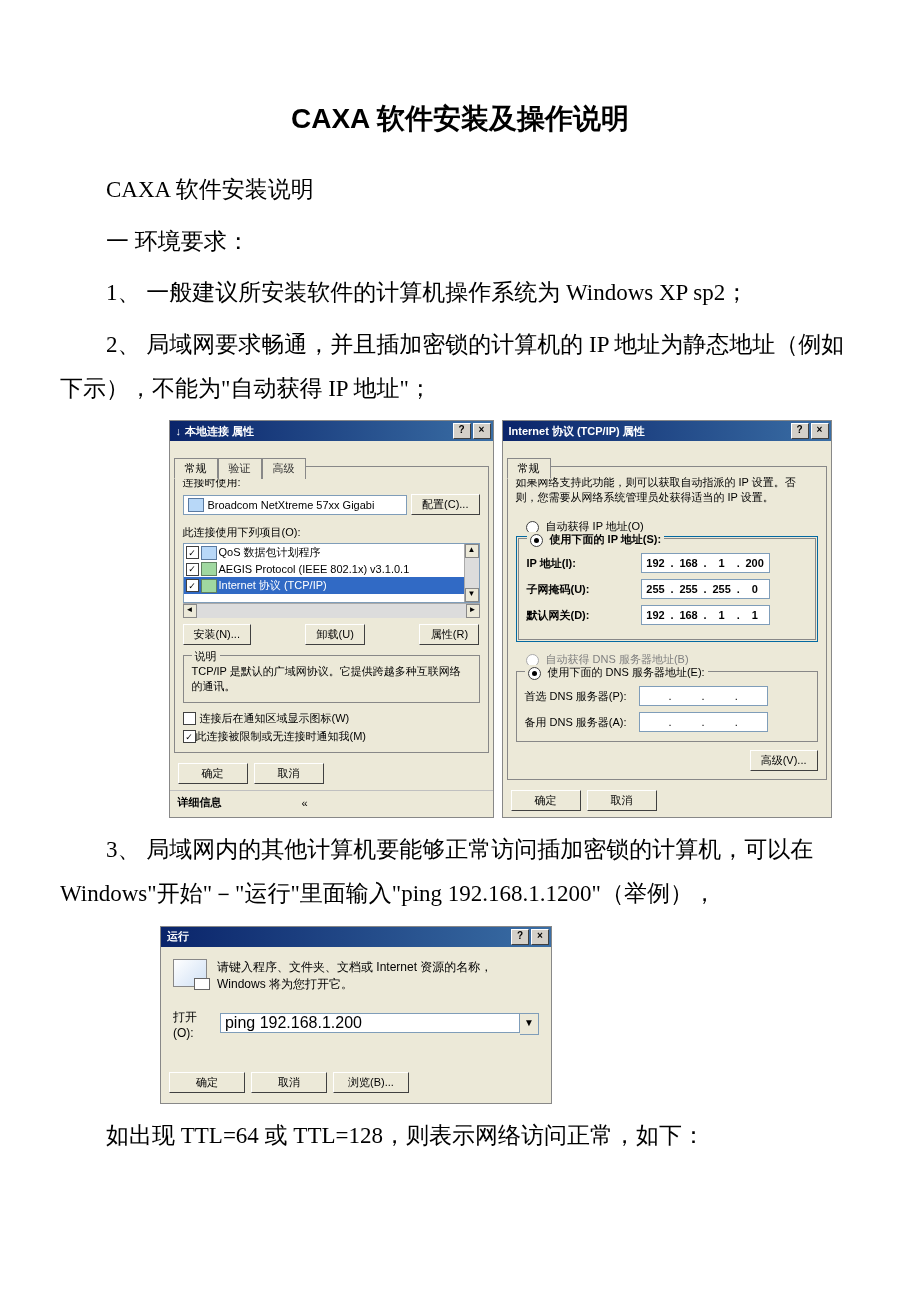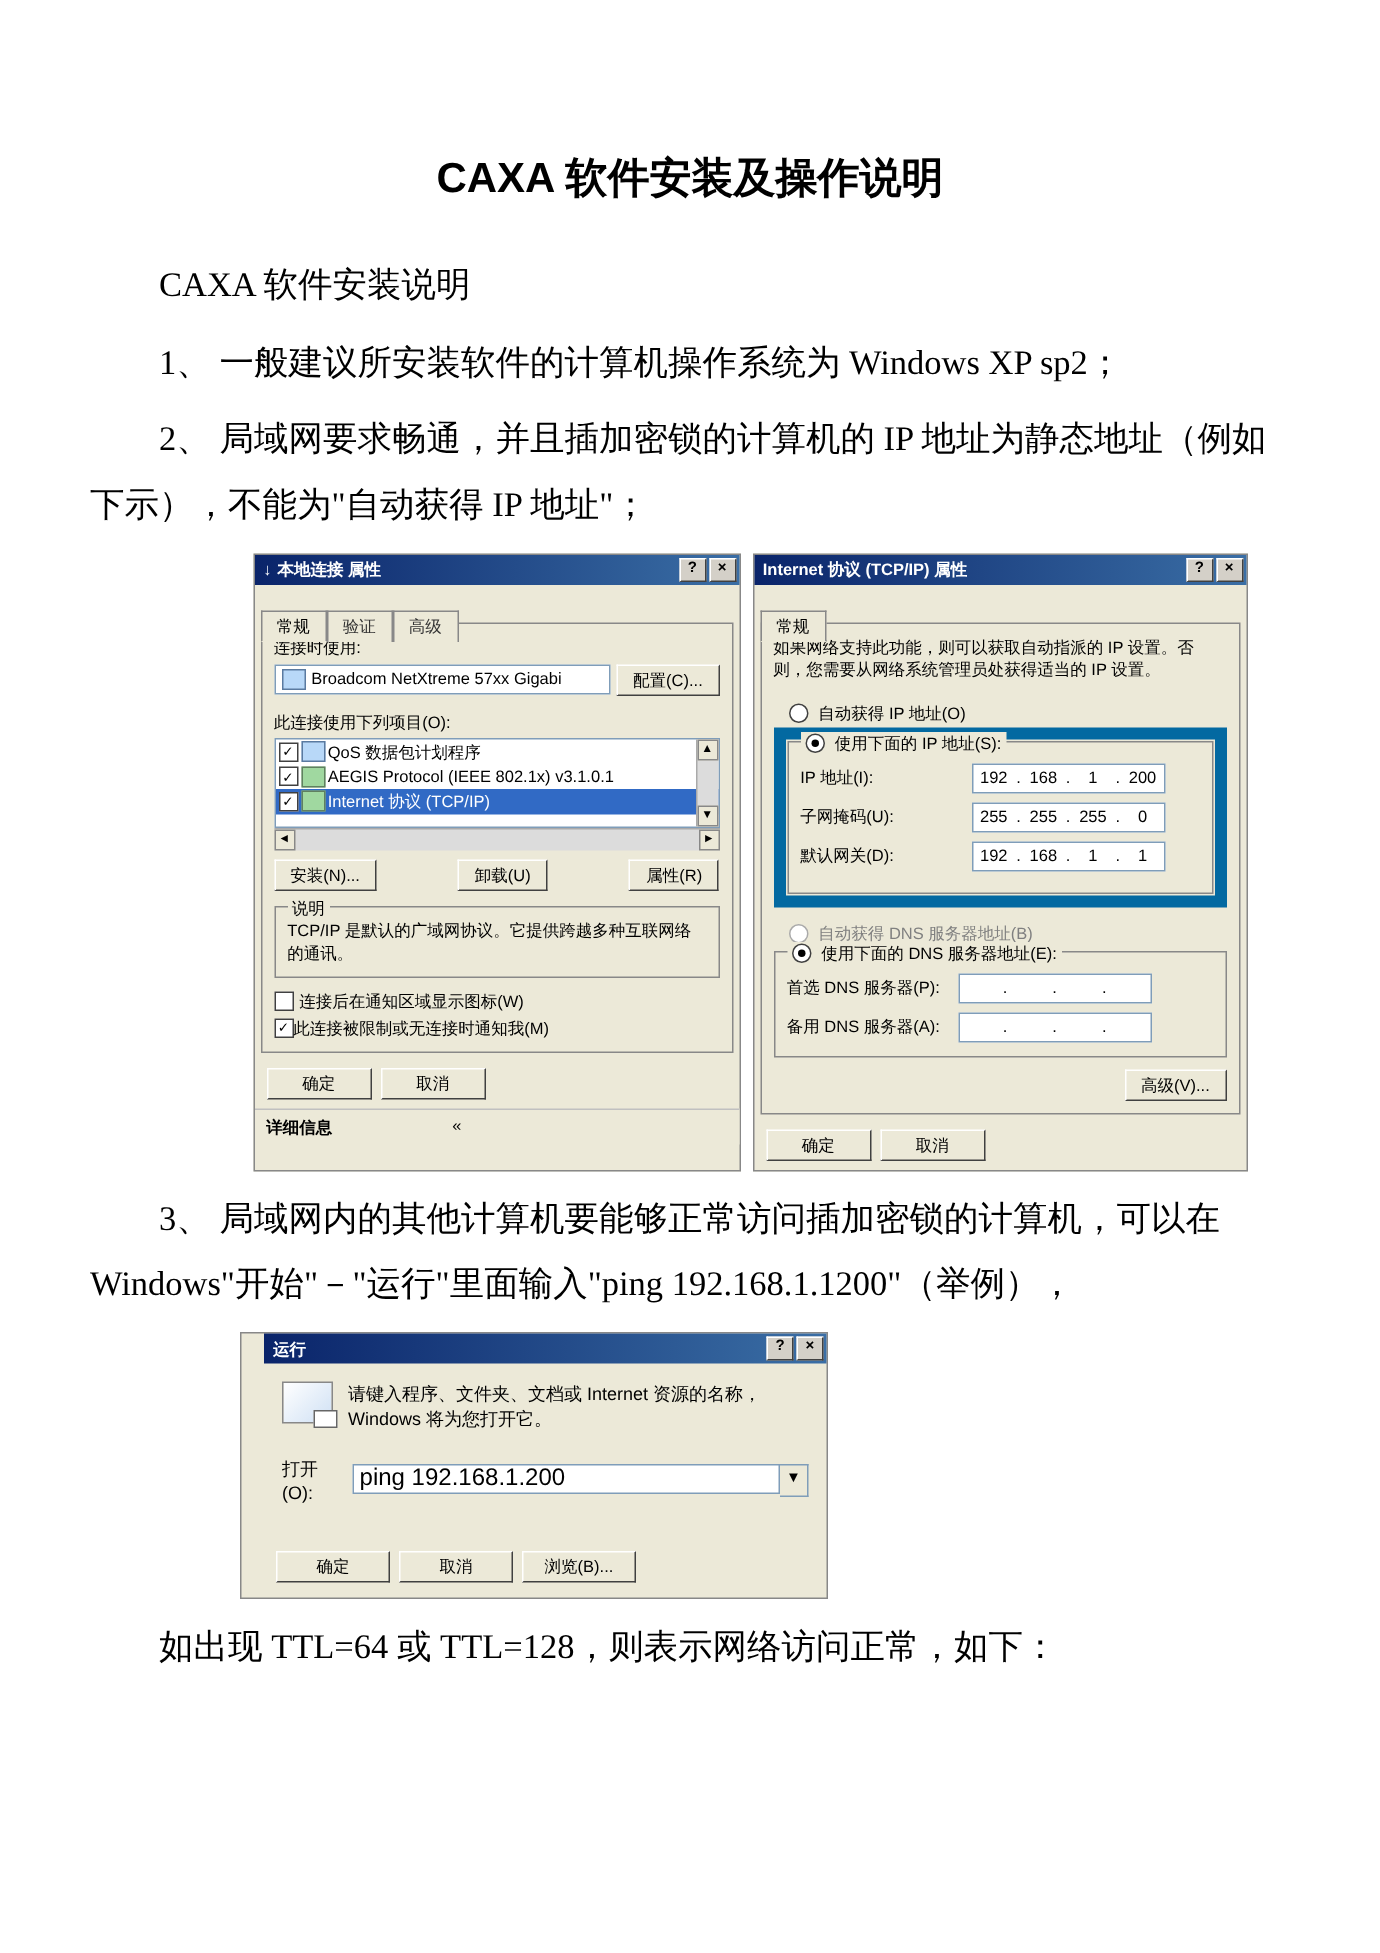--- a/index.html
+++ b/index.html
@@ -126,37 +126,37 @@
     background: #ece9d8;
     padding: 0 3px;
     font-size: 11px;
   }
   .radio { width: 11px; height: 11px; border: 1px solid #404040; border-radius: 50%; background: #fff; display: inline-flex; align-items: center; justify-content: center; margin-right: 4px; vertical-align: middle; }
   .radio.sel::after { content: ""; width: 5px; height: 5px; background: #000; border-radius: 50%; }
   .radio.dis { border-color: #aaa; }
   .ipbox { display: inline-flex; border: 1px solid #7f9db9; background: #fff; height: 18px; align-items: center; }
   .ipseg { width: 28px; text-align: center; font-size: 11px; }
   .ipdot { padding: 0 1px; }
-  .redbox { border: 8px solid #0369a1; padding: 1px; }
+  .redbox { border: 1px solid #0369a1; padding: 1px; font-weight: bold; }
   .row-flex { display: flex; align-items: center; gap: 4px; }
   .label-col { width: 110px; }
   .dlgbtns { display: flex; justify-content: flex-start; gap: 6px; padding: 6px 8px; }
   .details {
     background: #ece9d8;
     border-top: 1px solid #c0c0c0;
     padding: 4px 8px;
     display: flex;
     align-items: center;
     gap: 80px;
     font-weight: bold;
   }
   .chev { font-weight: normal; }
 
   
-  .runwin { width: 392px; margin: 10px 0 10px 100px; padding-left: 15px; }
+  .runwin { width: 392px; margin: 10px 0 10px 100px; }
   .runbody { padding: 12px; display: flex; gap: 10px; }
   .runicon { width: 32px; height: 26px; border: 1px solid #888; background: linear-gradient(135deg,#fff,#cfe0f4); position: relative; }
   .runicon::after { content: ""; position: absolute; right: -4px; bottom: -4px; width: 14px; height: 10px; background: #fff; border: 1px solid #666; }
   .combo { display: flex; width: 100%; }
   .combo input {
     flex: 1;
     height: 20px;
     border: 1px solid #7f9db9;
     font-size: 16px;
     padding: 0 4px;
@@ -166,20 +166,21 @@
   .combo .dd { width: 18px; height: 20px; background: #ece9d8; border: 1px solid #7f9db9; border-left: none; text-align: center; line-height: 18px; font-size: 10px; }
   .gray { color: #808080; }
 </style>
 </head>
 <body>
 
 <div class="page">
   <h1>CAXA 软件安装及操作说明</h1>
 
   <p class="para">CAXA 软件安装说明</p>
+  <p class="para">一 环境要求：</p>
   <p class="para">1、 一般建议所安装软件的计算机操作系统为 Windows XP sp2；</p>
   <p class="para noindent">
     <span style="display:inline-block; text-indent:2em">2、 局域网要求畅通，并且插加密锁的计算机的 IP 地址为静态地址（例如下示），不能为"自动获得 IP 地址"；</span>
   </p>
 
   <div class="figures-row">
 
     <div class="win" style="width:325px">
       <div class="titlebar">
         <span style="display:flex;align-items:center;gap:4px">

